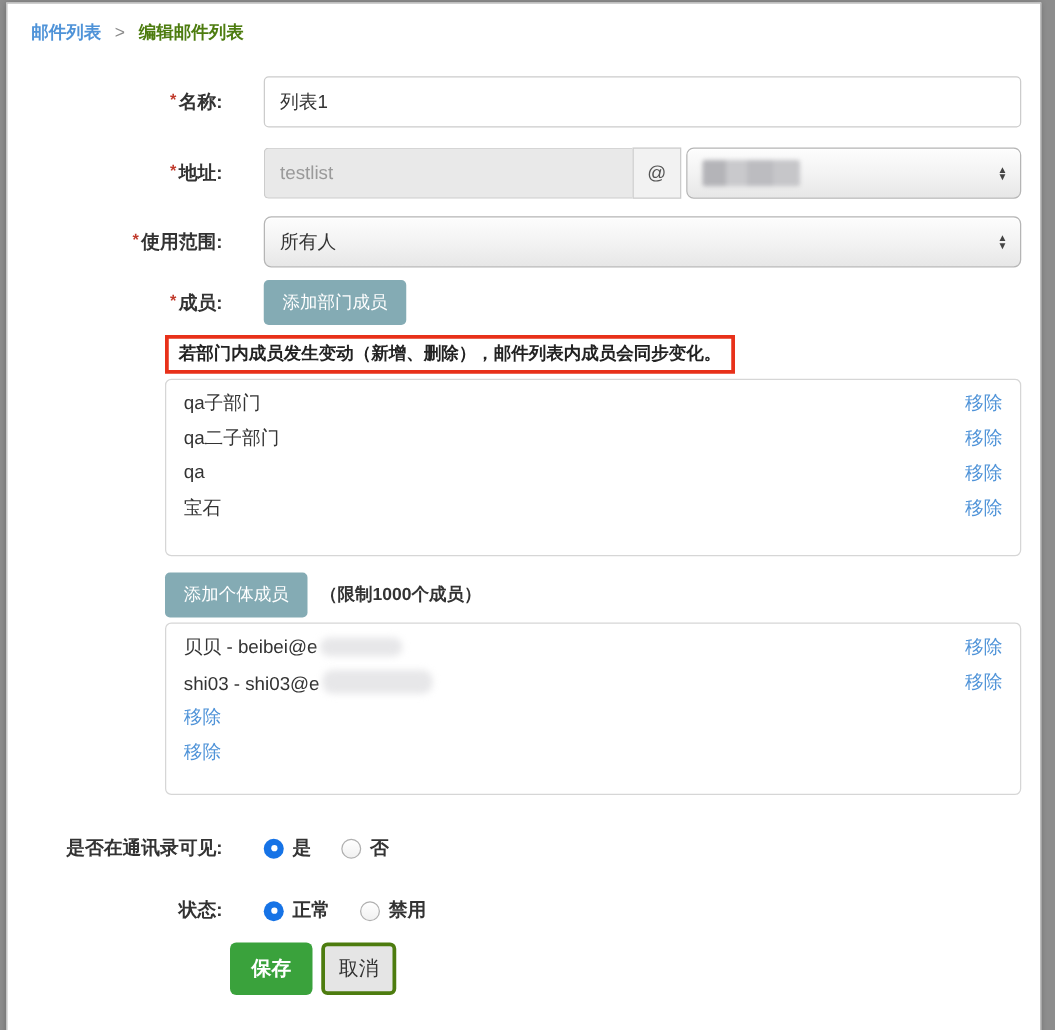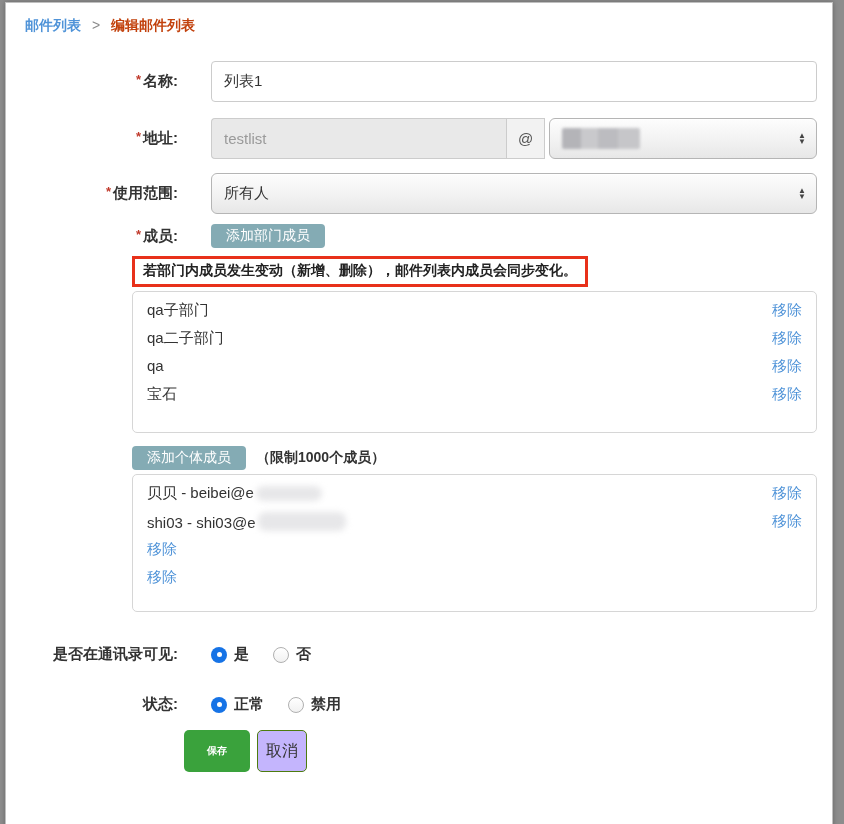--- a/index.html
+++ b/index.html
@@ -15,21 +15,21 @@
     width:828px; height:830px;
     background:#fff;
     border:1px solid #bfbfbf;
     box-shadow:0 0 5px rgba(0,0,0,.28);
     padding:12px 15px 0 15px;
   }
   
   .breadcrumb { font-size:14px; font-weight:bold; margin:2px 0 26px 4px; }
   .breadcrumb .link { color:#4f93d8; cursor:pointer; }
   .breadcrumb .sep { color:#8a8a8a; margin:0 7px; font-weight:normal; }
-  .breadcrumb .current { color:#c2410c; }
+  .breadcrumb .current { color:#4d7c0f; }
 
   
   .frow { display:flex; align-items:center;gap:27px; }
   .flabel {
     width:163px; text-align:right; flex:0 0 163px;
     font-size:15px; font-weight:bold; color:#333;
     padding-right:6px; white-space:nowrap;
   }
   .req { color:#c0392b; font-size:13px; margin-right:2px; vertical-align:2px; }
   .fctrl { flex:1; display:flex; align-items:center; }
@@ -71,21 +71,21 @@
   }
   .blur-inline {
     display:inline-block; height:15px; border-radius:8px;
     background:#e7e7e9; filter:blur(3px); vertical-align:-3px; margin-left:2px;
   }
   .w66{width:66px}.w88{width:88px;height:19px}.w72{width:72px}.w62{width:62px}
 
   
   .teal-btn {
     background:#84abb4; color:#fff; border:none; border-radius:4px;
-    font-size:14px; padding:0 15px; height:24px; cursor:pointer;
+    font-size:14px; padding:0 15px; height:36px; cursor:pointer;
     font-family:inherit;
   }
 
   
   .member-extras { margin-left:111px; }
   .sync-note {
     display:inline-block; margin-top:8px;
     border:3px solid #e8311a; padding:3px 8px 4px;
     font-size:14px; font-weight:bold; color:#222; background:#fff;
   }
@@ -114,26 +114,26 @@
   .radio.selected::after {
     content:""; position:absolute; left:5.5px; top:5.5px;
     width:5px; height:5px; border-radius:50%; background:#fff;
   }
   .radio-opt { display:flex; align-items:center; margin-right:24px; }
 
   
   .actions { display:flex; align-items:center; margin-top:16px; }
   .save-btn {
     background:#3aa23c; color:#fff; border:none; border-radius:5px;
-    font-size:10px; font-weight:bold; width:66px; height:42px; cursor:pointer;
+    font-size:16px; font-weight:bold; width:66px; height:42px; cursor:pointer;
     font-family:inherit;
   }
   .cancel-btn {
-    background:#c4b5fd; color:#333; border:1px solid #4d7c0f; border-radius:5px;
-    font-size:16px; width:50px; height:42px; margin-left:7px; cursor:pointer;
+    background:#e5e5e5; color:#333; border:3px solid #4d7c0f; border-radius:5px;
+    font-size:16px; width:60px; height:42px; margin-left:7px; cursor:pointer;
     font-family:inherit;
   }
   .spacer163 { flex:0 0 163px; }
 </style>
 </head>
 <body>
 
 <div class="panel">
 
   <div class="breadcrumb">

